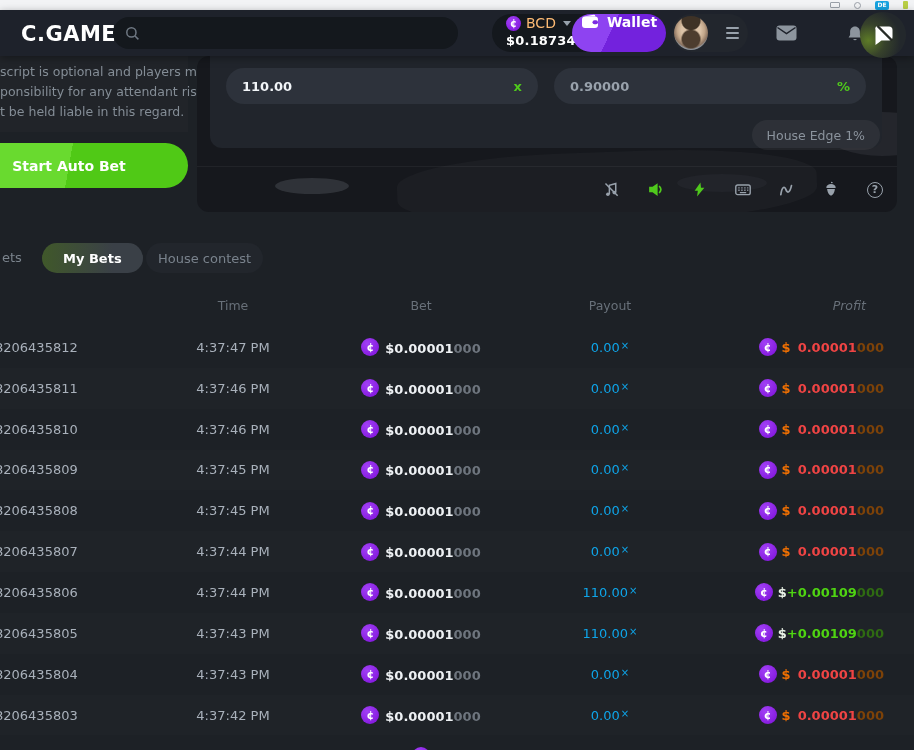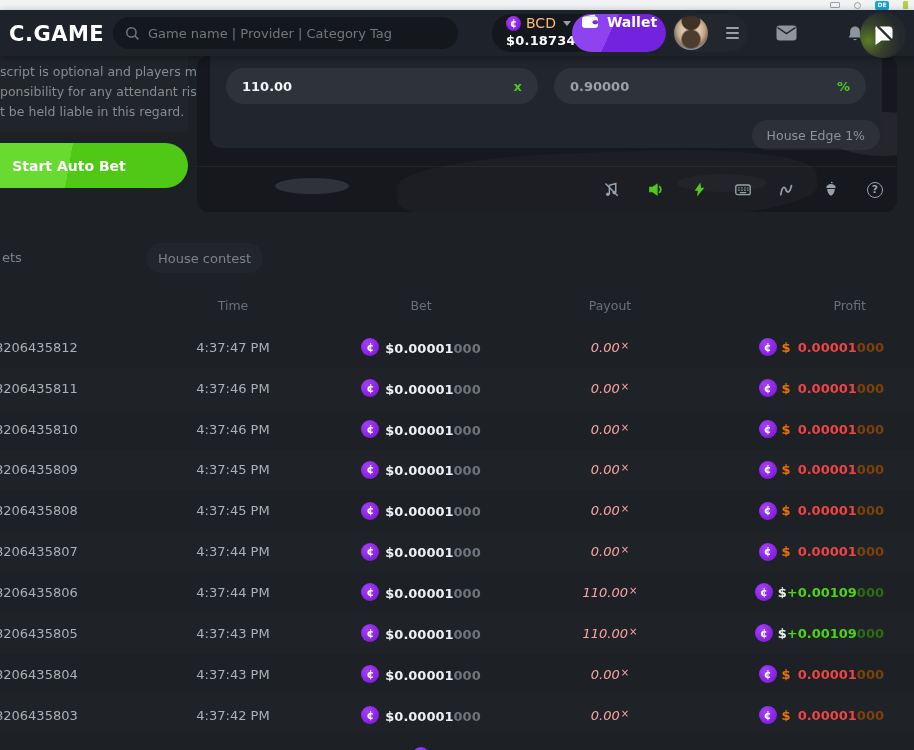--- a/index.html
+++ b/index.html
@@ -11,21 +11,21 @@
     color:#e8ecf0;
   }
   
   .browser-strip{position:absolute;left:0;top:0;width:914px;height:10px;background:#f2f3f5;display:flex;justify-content:flex-end;align-items:center;gap:14px;padding-right:6px;}
   .bs-ico1{width:10px;height:6px;border:1px solid #9aa0a8;border-radius:1px;}
   .bs-ico2{width:7px;height:7px;border:1px solid #9aa0a8;border-radius:50%;}
   .bs-de{min-width:14px;height:9px;background:#17a3e0;border-radius:2px;color:#fff;font-size:6px;font-weight:bold;display:flex;align-items:center;justify-content:center;line-height:1;}
   .bs-dot{width:5px;height:8px;background:#b9cf45;border-radius:1px;}
   
   .header{position:absolute;left:0;top:10px;width:914px;height:46px;background:#1e222b;box-shadow:0 2px 8px rgba(0,0,0,.35);z-index:5;}
-  .logo{position:absolute;left:9px;top:12px;font-size:21px;font-weight:800;letter-spacing:.5px;color:#fff;}
+  .logo{position:absolute;left:21px;top:12px;font-size:21px;font-weight:800;letter-spacing:.5px;color:#fff;}
   .search{position:absolute;left:113px;top:7px;width:345px;height:32px;background:#14181d;border-radius:17px;display:flex;align-items:center;padding:0 12px;gap:8px;}
   .search input{flex:1;background:transparent;border:none;outline:none;color:#c7ccd2;font-size:13px;font-family:inherit;}
   .search input::placeholder{color:#6f7883;}
   .balance-pill{position:absolute;left:492px;top:4px;width:174px;height:38px;background:#14181d;border-radius:19px;}
   .cur-block{position:absolute;left:506px;top:5px;}
   .cur-line1{display:flex;align-items:center;gap:5px;}
   .coin{display:inline-flex;align-items:center;justify-content:center;border-radius:50%;background:radial-gradient(circle at 35% 30%,#a140f5,#7d0fd8);color:#fff;font-weight:bold;}
   .coin-sm{width:15px;height:15px;font-size:10px;}
   .cur-code{font-size:14px;font-weight:normal;color:#fdba74;}
   .caret{width:0;height:0;border-left:4px solid transparent;border-right:4px solid transparent;border-top:5px solid #97a1ab;margin-left:2px;}
@@ -66,31 +66,31 @@
   .qmark{width:16px;height:16px;border:1.5px solid #98a1ab;border-radius:50%;color:#98a1ab;font-size:11px;font-weight:bold;display:flex;align-items:center;justify-content:center;}
   
   .tabs{position:absolute;left:0;top:243px;width:914px;height:30px;}
   .tab-partial{position:absolute;left:2px;top:7px;font-size:13px;color:#7b848d;cursor:pointer;}
   .tab-active{position:absolute;left:42px;top:0;height:30px;padding:0 21px;border-radius:15px;background:linear-gradient(90deg,#40582a,#3a4047 70%);color:#fff;font-size:13px;font-weight:bold;display:flex;align-items:center;cursor:pointer;}
   .tab-idle{position:absolute;left:146px;top:0;height:30px;padding:0 12px;border-radius:15px;background:#22262c;color:#79828c;font-size:13px;display:flex;align-items:center;cursor:pointer;}
   
   .grid-cols{display:grid;grid-template-columns:130px 206px 170px 208px 1fr;align-items:center;}
   .thead{position:absolute;left:0;top:292px;width:896px;height:26px;color:#687079;font-size:12.5px;}
   .thead .c{justify-self:center;}
-  .thead .c-profit{justify-self:end;padding-right:30px;}
+  .thead .c-profit{justify-self:end;padding-right:30px;font-style:italic;}
   .tbody{position:absolute;left:0;top:327px;width:914px;}
   .trow{height:40.85px;cursor:pointer;}
   .trow.alt{background:rgba(255,255,255,.012);}
   .cell-id{font-size:13px;color:#a9b1bb;margin-left:-5px;white-space:nowrap;overflow:hidden;}
   .cell-time{font-size:13px;color:#a9b1bb;justify-self:center;}
   .cell-bet{justify-self:center;display:flex;align-items:center;gap:6px;}
   .coin-md{width:18px;height:18px;font-size:11px;flex:none;}
   .bet-main{font-size:13px;font-weight:bold;color:#eef1f4;}
   .bet-dim{font-size:13px;font-weight:bold;color:#6e757e;}
-  .cell-payout{justify-self:center;font-size:13px;color:#fca5a5;font-style:italic;}
+  .cell-payout{justify-self:center;font-size:13px;color:#0ea5e9;}
   .pay-x{font-size:10px;position:relative;top:-3px;margin-left:1px;}
   .cell-profit{justify-self:end;padding-right:30px;display:flex;align-items:center;}
   .cell-profit .coin{margin-right:5px;}
   .p-sign{font-size:13px;font-weight:bold;}
   .loss .p-sign{color:#ee6f02;margin-right:7px;}
   .win  .p-sign{color:#e9f2e6;margin-right:0;}
   .p-main{font-size:13px;font-weight:bold;}
   .loss .p-main{color:#ef4444;}
   .win  .p-main{color:#4fd412;}
   .p-dim{font-size:13px;font-weight:bold;}
@@ -108,21 +108,20 @@
 </div>
 
 <div class="header">
   <div class="logo">C.GAME</div>
 
   <div class="search">
     <svg width="15" height="15" viewBox="0 0 15 15">
       <circle cx="6.4" cy="6.4" r="4.6" fill="none" stroke="#6f7883" stroke-width="1.5"></circle>
       <path d="M10 10l3.4 3.4" stroke="#6f7883" stroke-width="1.5"></path>
     </svg>
-    <input type="text" placeholder="Game name | Provider | Category Tag" style="">
   </div>
 
   <div class="balance-pill"></div>
   <div class="cur-block">
     <div class="cur-line1">
       <span class="coin coin-sm">¢</span>
       <span class="cur-code">BCD</span>
       <span class="caret"></span>
     </div>
     <div class="cur-line2"><span>$0.187342</span><span class="dim">00</span></div>
@@ -233,20 +232,21 @@
       </svg>
     </span>
     <span class="tool">
       <span class="qmark">?</span>
     </span>
   </div>
 </div>
 
 <div class="tabs">
   <span class="tab-partial">ets</span>
+  <span class="tab-active">My Bets</span>
   <span class="tab-idle">House contest</span>
 </div>
 
 <div class="thead grid-cols">
   <span></span>
   <span class="c">Time</span>
   <span class="c">Bet</span>
   <span class="c">Payout</span>
   <span class="c c-profit">Profit</span>
 </div>

